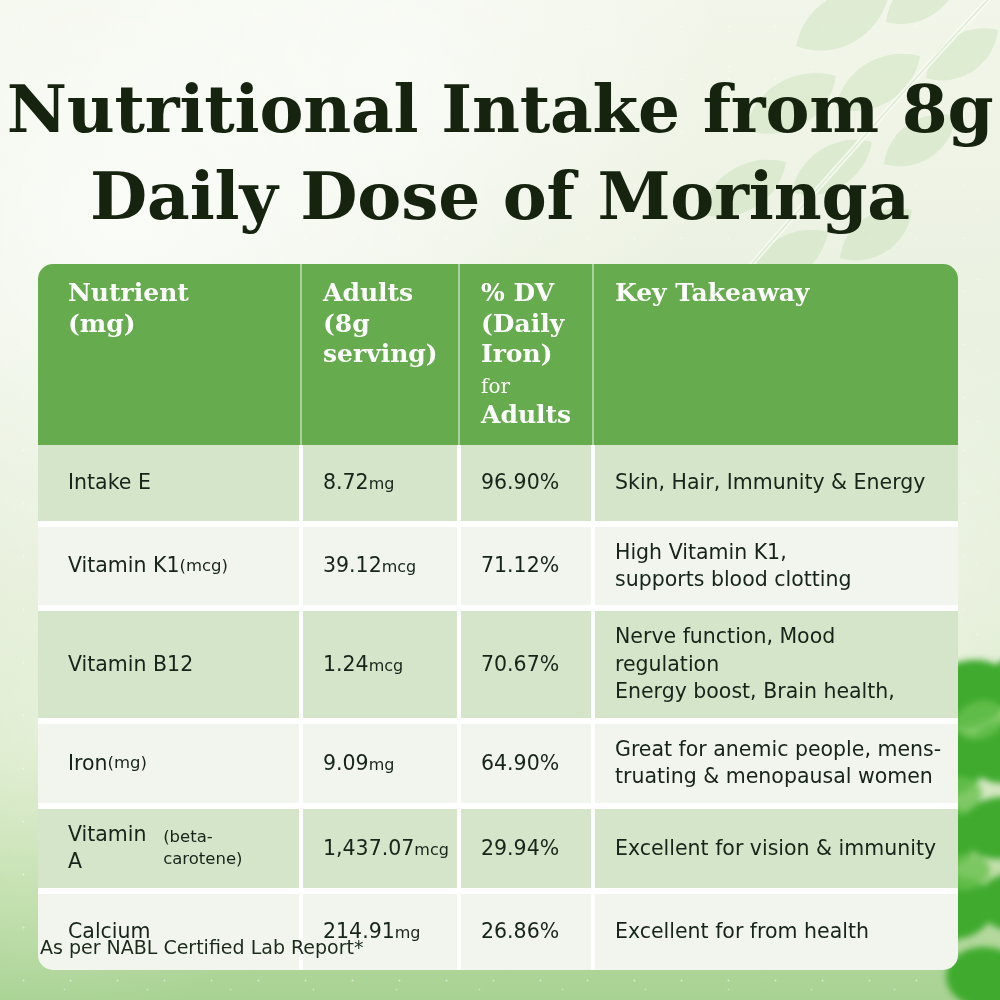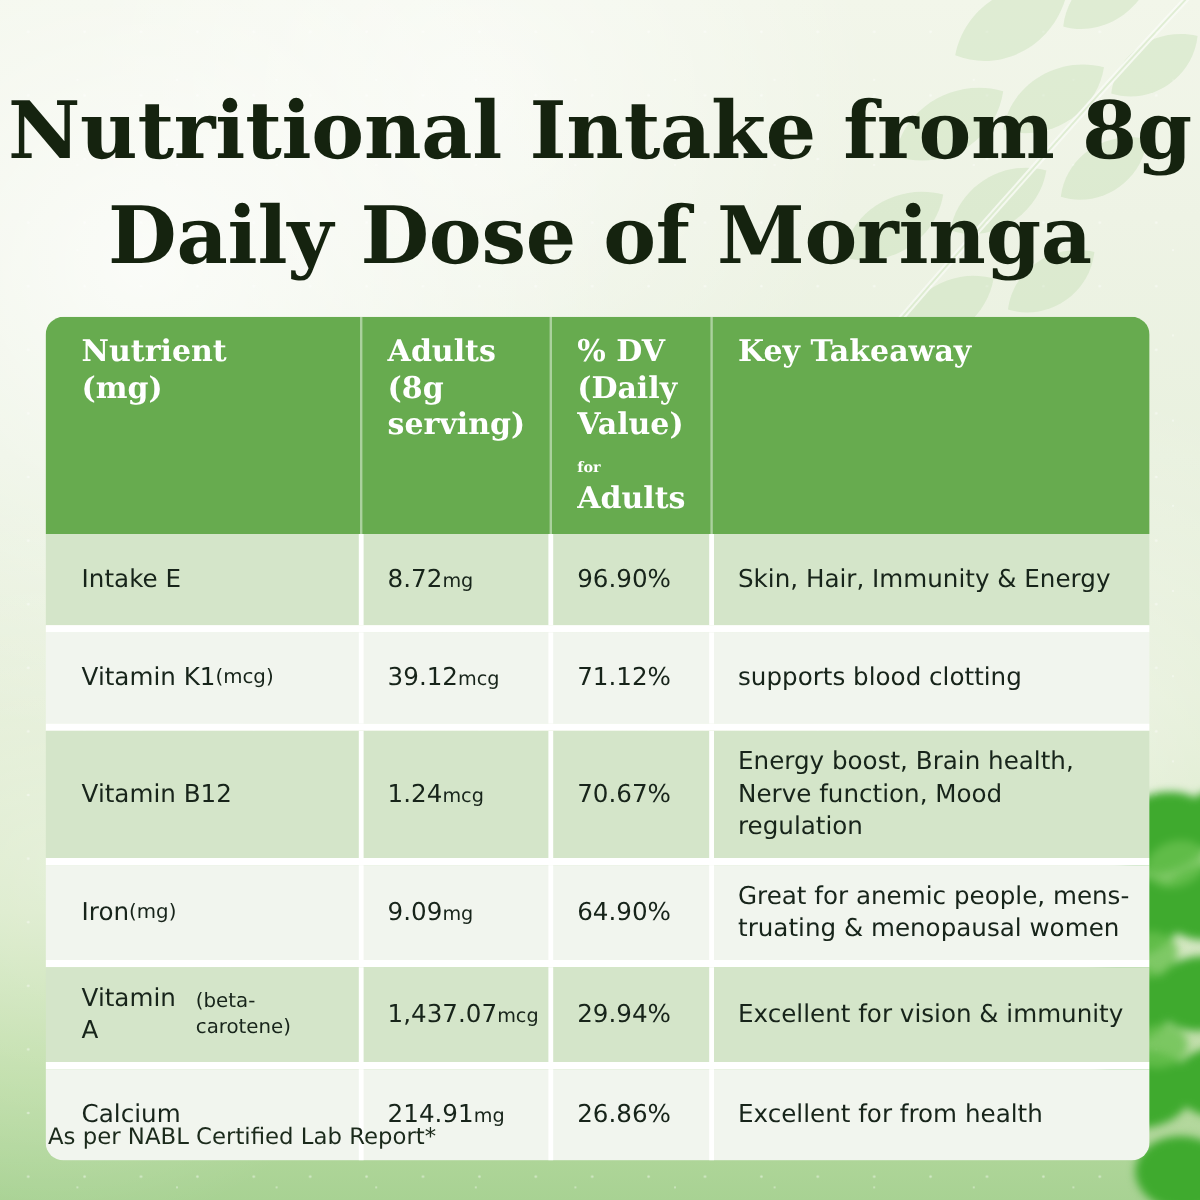--- a/index.html
+++ b/index.html
@@ -87,21 +87,21 @@
     display:flex; align-items:flex-start;
     color:#ffffff;
     font-family:"DejaVu Serif", serif;
     font-weight:bold;
     font-size:25px;
     line-height:1.22;
     padding:14px 16px 14px 30px;
   }
   #head-row .c1, #head-row .c2 { padding-left:22px; }
   #head-row .c3 { padding-left:22px;border-radius:23px; }
-  .hdr-small { font-size:12px; font-weight:bold; }
+  .hdr-small { font-size:20px; font-weight:normal; }
 
   
   .body-row { min-height:76px; }
   .body-row .cell {
     display:flex; align-items:center;
     color:#17241a;
     font-size:20.5px;
     line-height:1.34;
     padding:12px 14px 12px 30px;
   }
@@ -181,21 +181,21 @@
     <div class="cell c1">
       <span>
         <span class="tline">Adults</span>
         <span class="tline">(8g serving)</span>
       </span>
     </div>
     <div class="cell c2">
       <span>
         <span class="tline">% DV</span>
         <span class="tline">(Daily</span>
-        <span class="tline">Value)</span>
+        <span class="tline">Iron)</span>
         <span class="tline"><span class="hdr-small">for</span> <span>Adults</span></span>
       </span>
     </div>
     <div class="cell c3">Key Takeaway</div>
   </div>
 
   <div id="body-rows">
       <div class="row body-row shade-a">
         <div class="cell c0">
           <span>Intake E</span>
@@ -219,39 +219,40 @@
           <span class="sub">(mcg)</span>
         </div>
         <div class="cell c1">
           <span><span>39.12</span><span class="unit">mcg</span></span>
         </div>
         <div class="cell c2">
           <span>71.12%</span>
         </div>
         <div class="cell c3">
           <span>
+            <span class="tline">High Vitamin K1,</span>
             <span class="tline">supports blood clotting</span>
           </span>
         </div>
       </div>
       <div class="gutter"></div>
       <div class="row body-row shade-a">
         <div class="cell c0">
           <span>Vitamin B12</span>
         </div>
         <div class="cell c1">
           <span><span>1.24</span><span class="unit">mcg</span></span>
         </div>
         <div class="cell c2">
           <span>70.67%</span>
         </div>
         <div class="cell c3">
           <span>
+            <span class="tline">Nerve function, Mood regulation</span>
             <span class="tline">Energy boost, Brain health,</span>
-            <span class="tline">Nerve function, Mood regulation</span>
           </span>
         </div>
       </div>
       <div class="gutter"></div>
       <div class="row body-row shade-b">
         <div class="cell c0">
           <span>Iron</span> 
           <span class="sub">(mg)</span>
         </div>
         <div class="cell c1">

